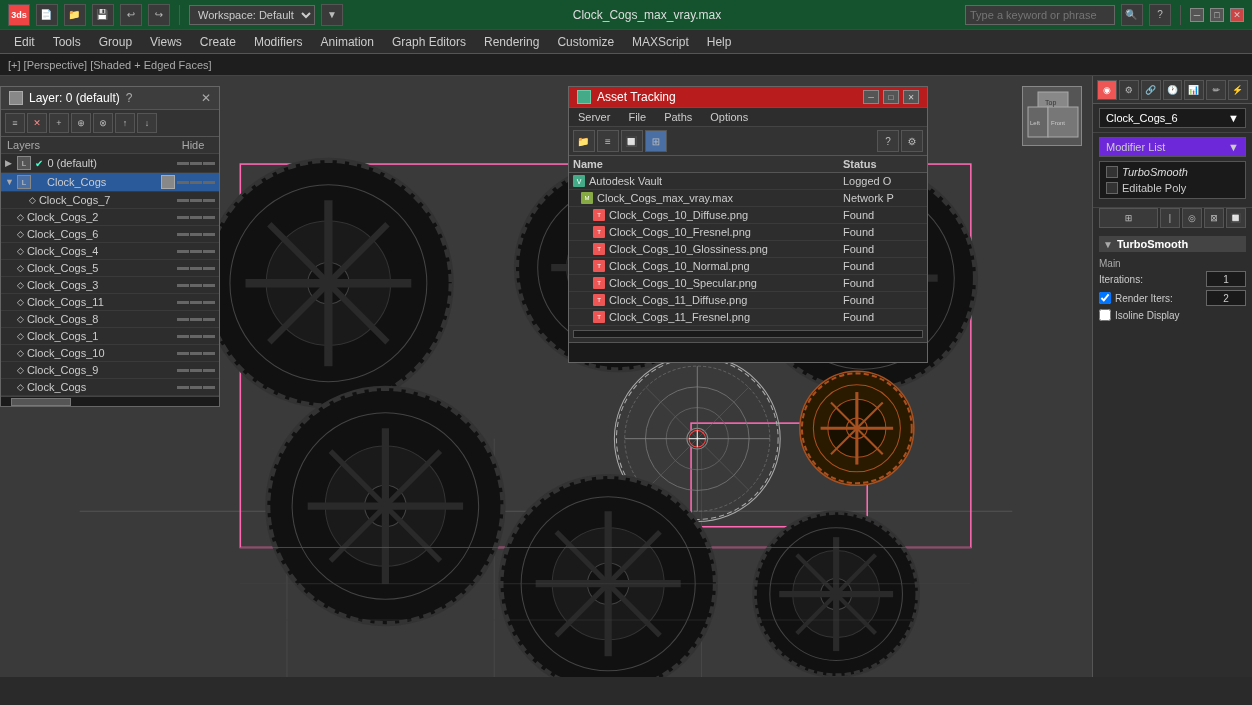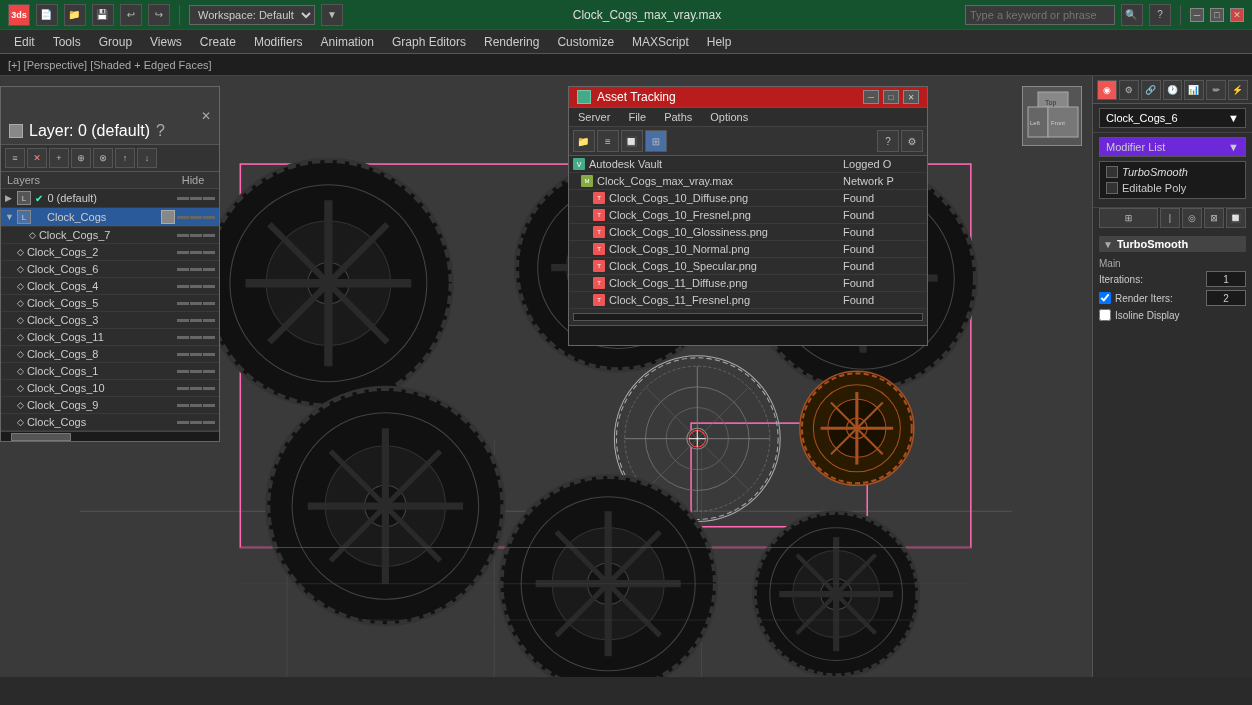--- a/index.html
+++ b/index.html
@@ -209,21 +209,21 @@
       z-index: 20;
     }
     .layer-panel-header {
       background: #3d3d3d;
       padding: 4px 8px;
       display: flex;
       align-items: center;
       justify-content: space-between;
       border-bottom: 1px solid #555;
     }
-    .layer-panel-title { font-size: 16px; color: #fff; display: flex; align-items: center; gap: 6px; margin-top: 31px; }
+    .layer-panel-title { font-size: 12px; color: #fff; display: flex; align-items: center; gap: 6px; }
     .layer-panel-close {
       cursor: pointer; color: #aaa; font-size: 12px;
     }
     .layer-toolbar {
       background: #333;
       padding: 3px 4px;
       border-bottom: 1px solid #555;
       display: flex; align-items: center; gap: 2px;
     }
     .layer-tb-btn {
@@ -766,20 +766,24 @@
       </div>
       <div class="at-toolbar">
         <div class="at-tb-btn">📁</div>
         <div class="at-tb-btn">≡</div>
         <div class="at-tb-btn">🔲</div>
         <div class="at-tb-btn active" style="background:#4a6fa5;">⊞</div>
         <div style="flex:1;"></div>
         <div class="at-tb-btn">?</div>
         <div class="at-tb-btn">⚙</div>
       </div>
+      <div class="at-table-header">
+        <div class="at-col-name">Name</div>
+        <div class="at-col-status">Status</div>
+      </div>
       <div class="at-table-body">
 
         <div class="at-row">
           <div class="at-file">
             <span class="file-icon" style="background:#4a8;font-size:7px;">V</span>
             <span>Autodesk Vault</span>
           </div>
           <div class="at-status">Logged O</div>
         </div>
 

